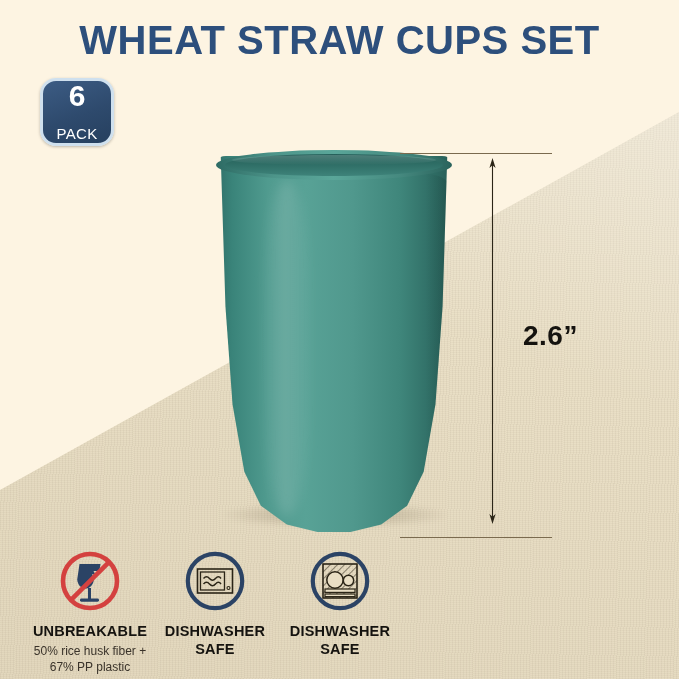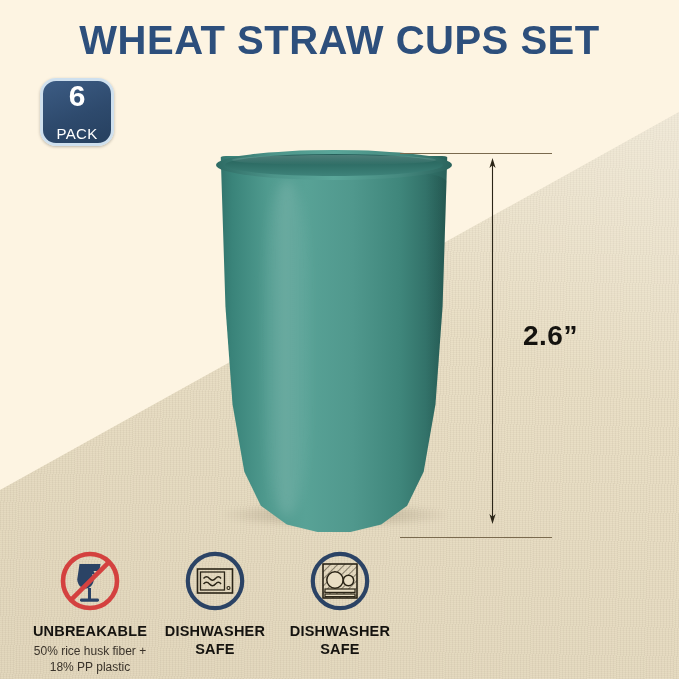--- a/index.html
+++ b/index.html
@@ -235,21 +235,21 @@
             <rect x="21" y="48.5" width="19" height="3.2" rx="1.4"></rect>
           </g>
 
           <circle cx="31" cy="31" r="27" fill="none" stroke="#d4413f" stroke-width="4.6"></circle>
           <line x1="11.8" y1="50.2" x2="50.2" y2="11.8" stroke="#d4413f" stroke-width="4.6"></line>
         </svg>
       </div>
       <div class="feature-title">UNBREAKABLE</div>
       <div class="feature-sub">
         <div>50% rice husk fiber +</div>
-        <div>18% PP plastic</div>
+        <div>67% PP plastic</div>
       </div>
     </div>
 
     <div class="feature" id="feat-1">
       <div class="feature-icon">
         <svg width="62" height="62" viewBox="0 0 62 62">
           <circle cx="31" cy="31" r="27.2" fill="none" stroke="#2b4365" stroke-width="4.2"></circle>
           <rect x="13.5" y="19" width="35" height="24" fill="none" stroke="#2b2517" stroke-width="1.6"></rect>
           <rect x="16.5" y="22" width="24" height="18" fill="none" stroke="#2b2517" stroke-width="1.3"></rect>
           <path d="M19.5 28.5 q3 -3.4 6 0 q3 3.4 6 0 q3 -3.4 5.5 0" fill="none" stroke="#2b2517" stroke-width="1.5"></path>

